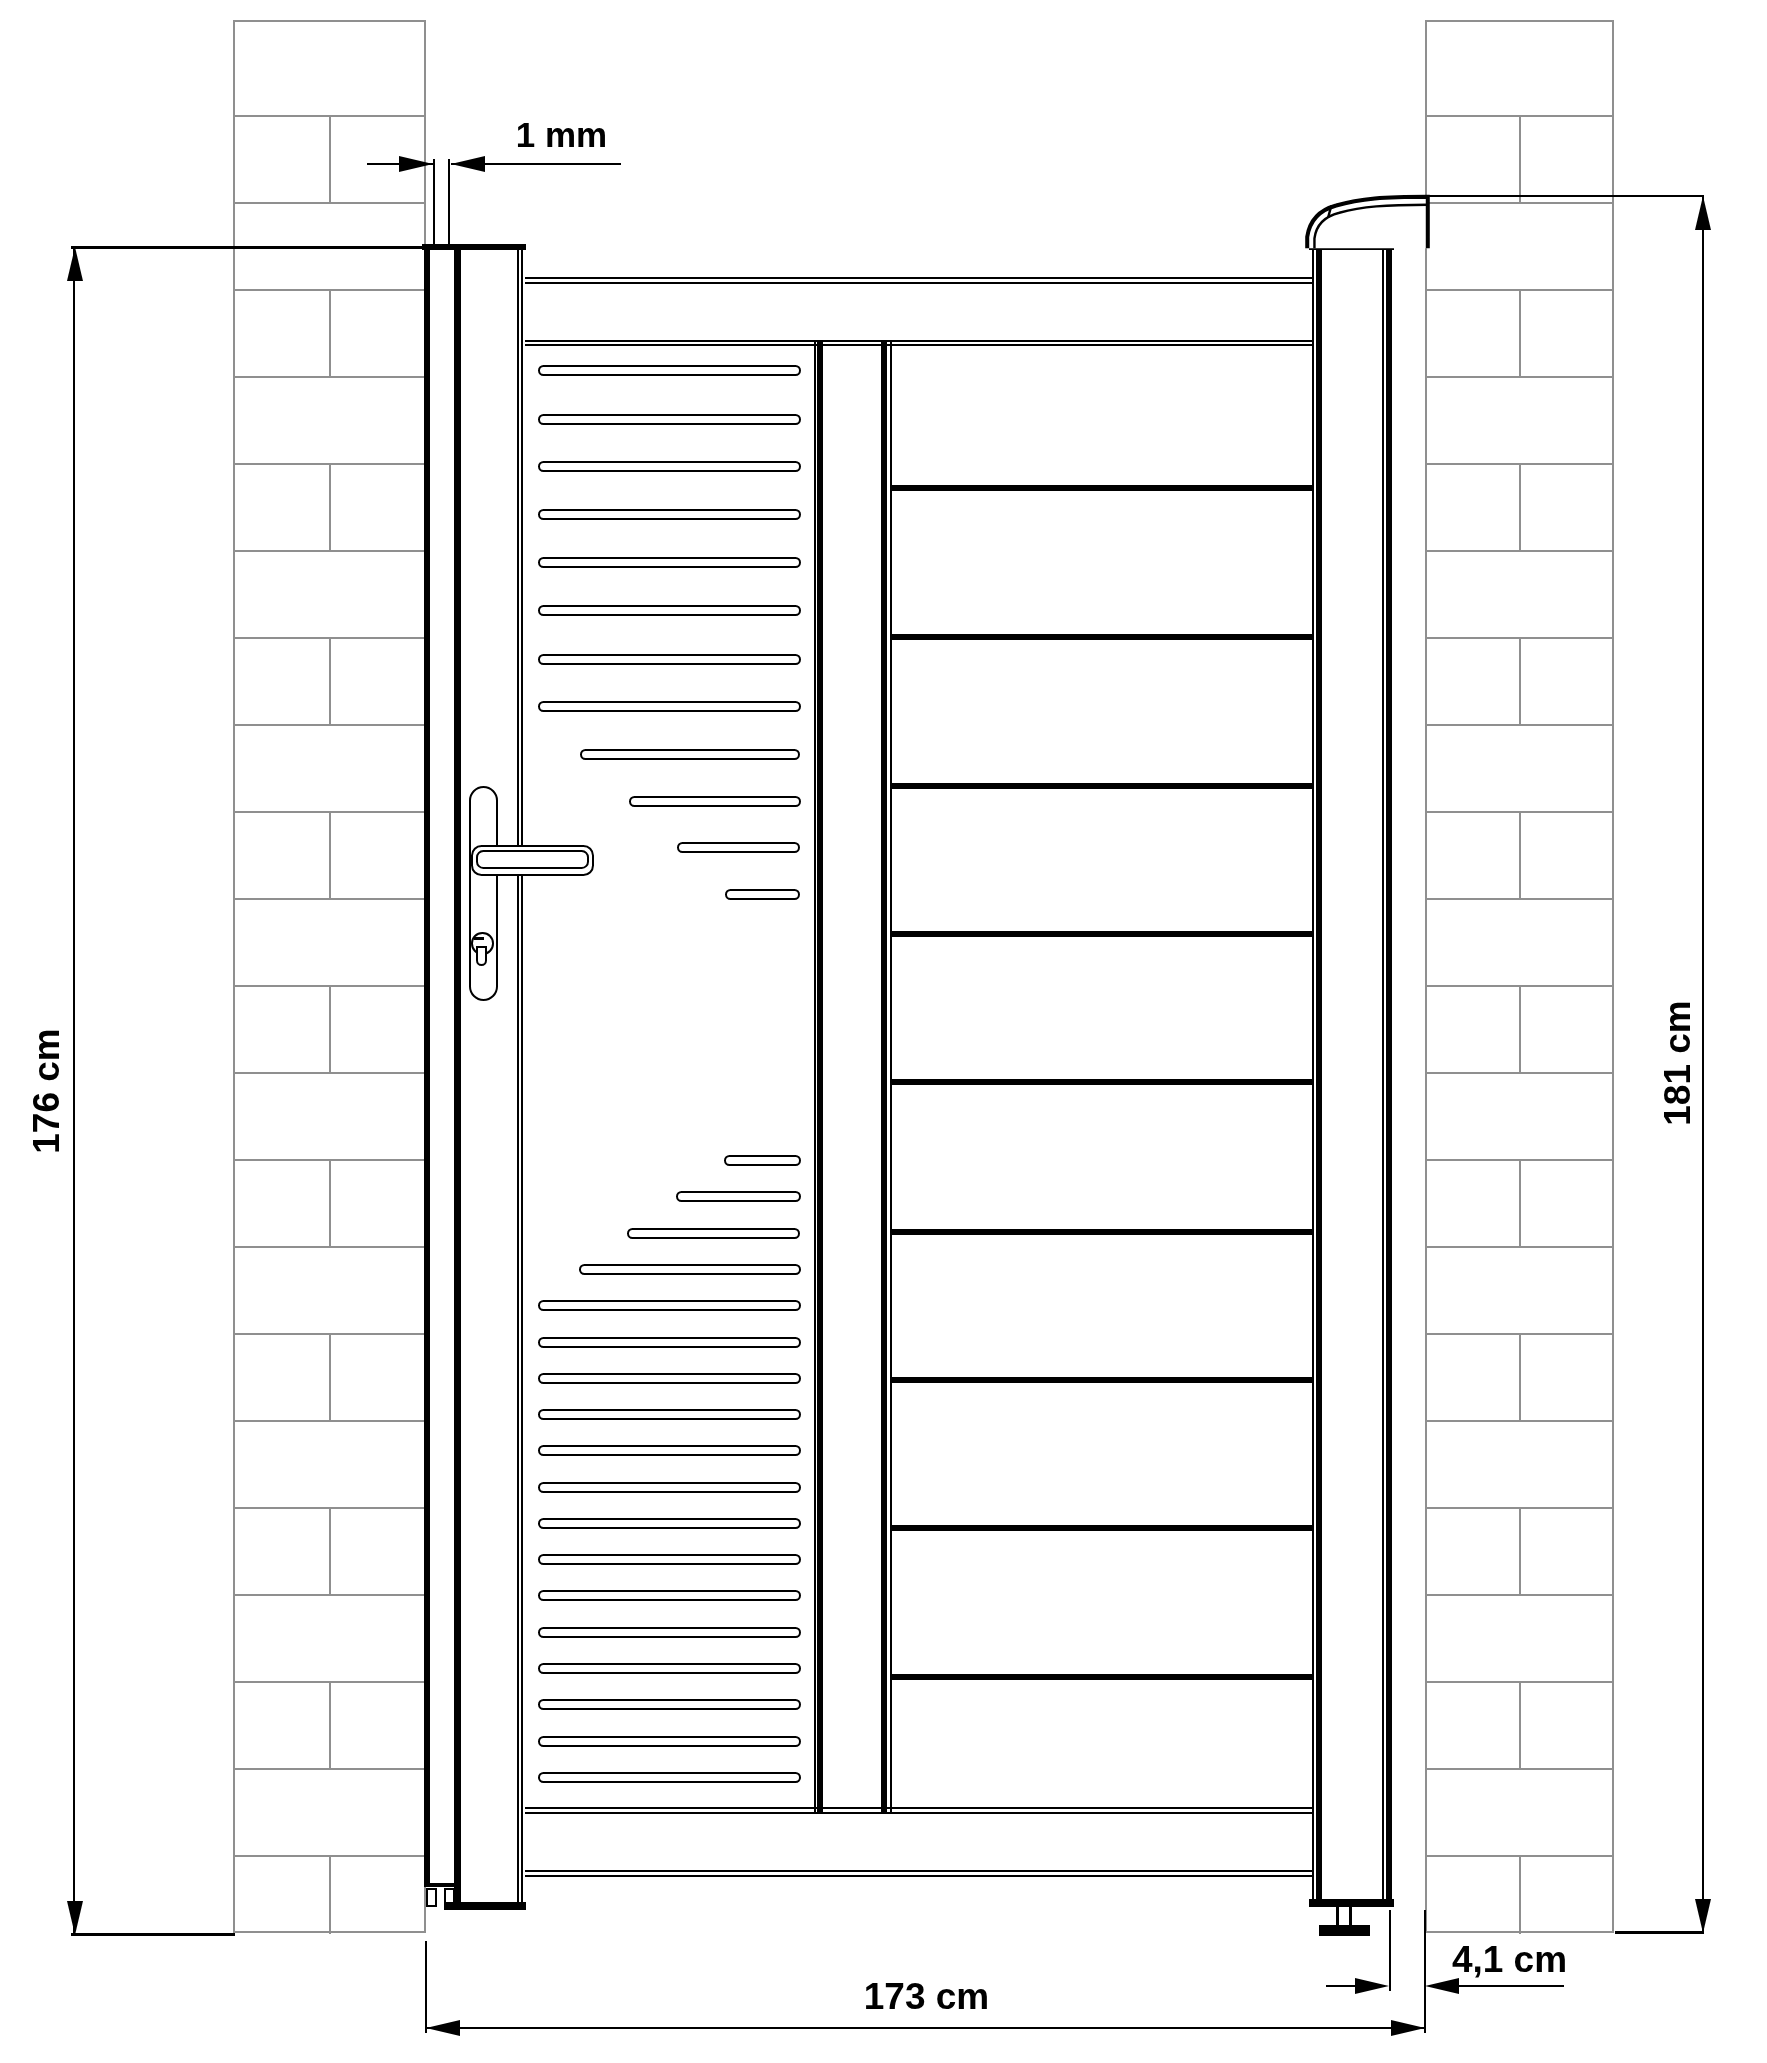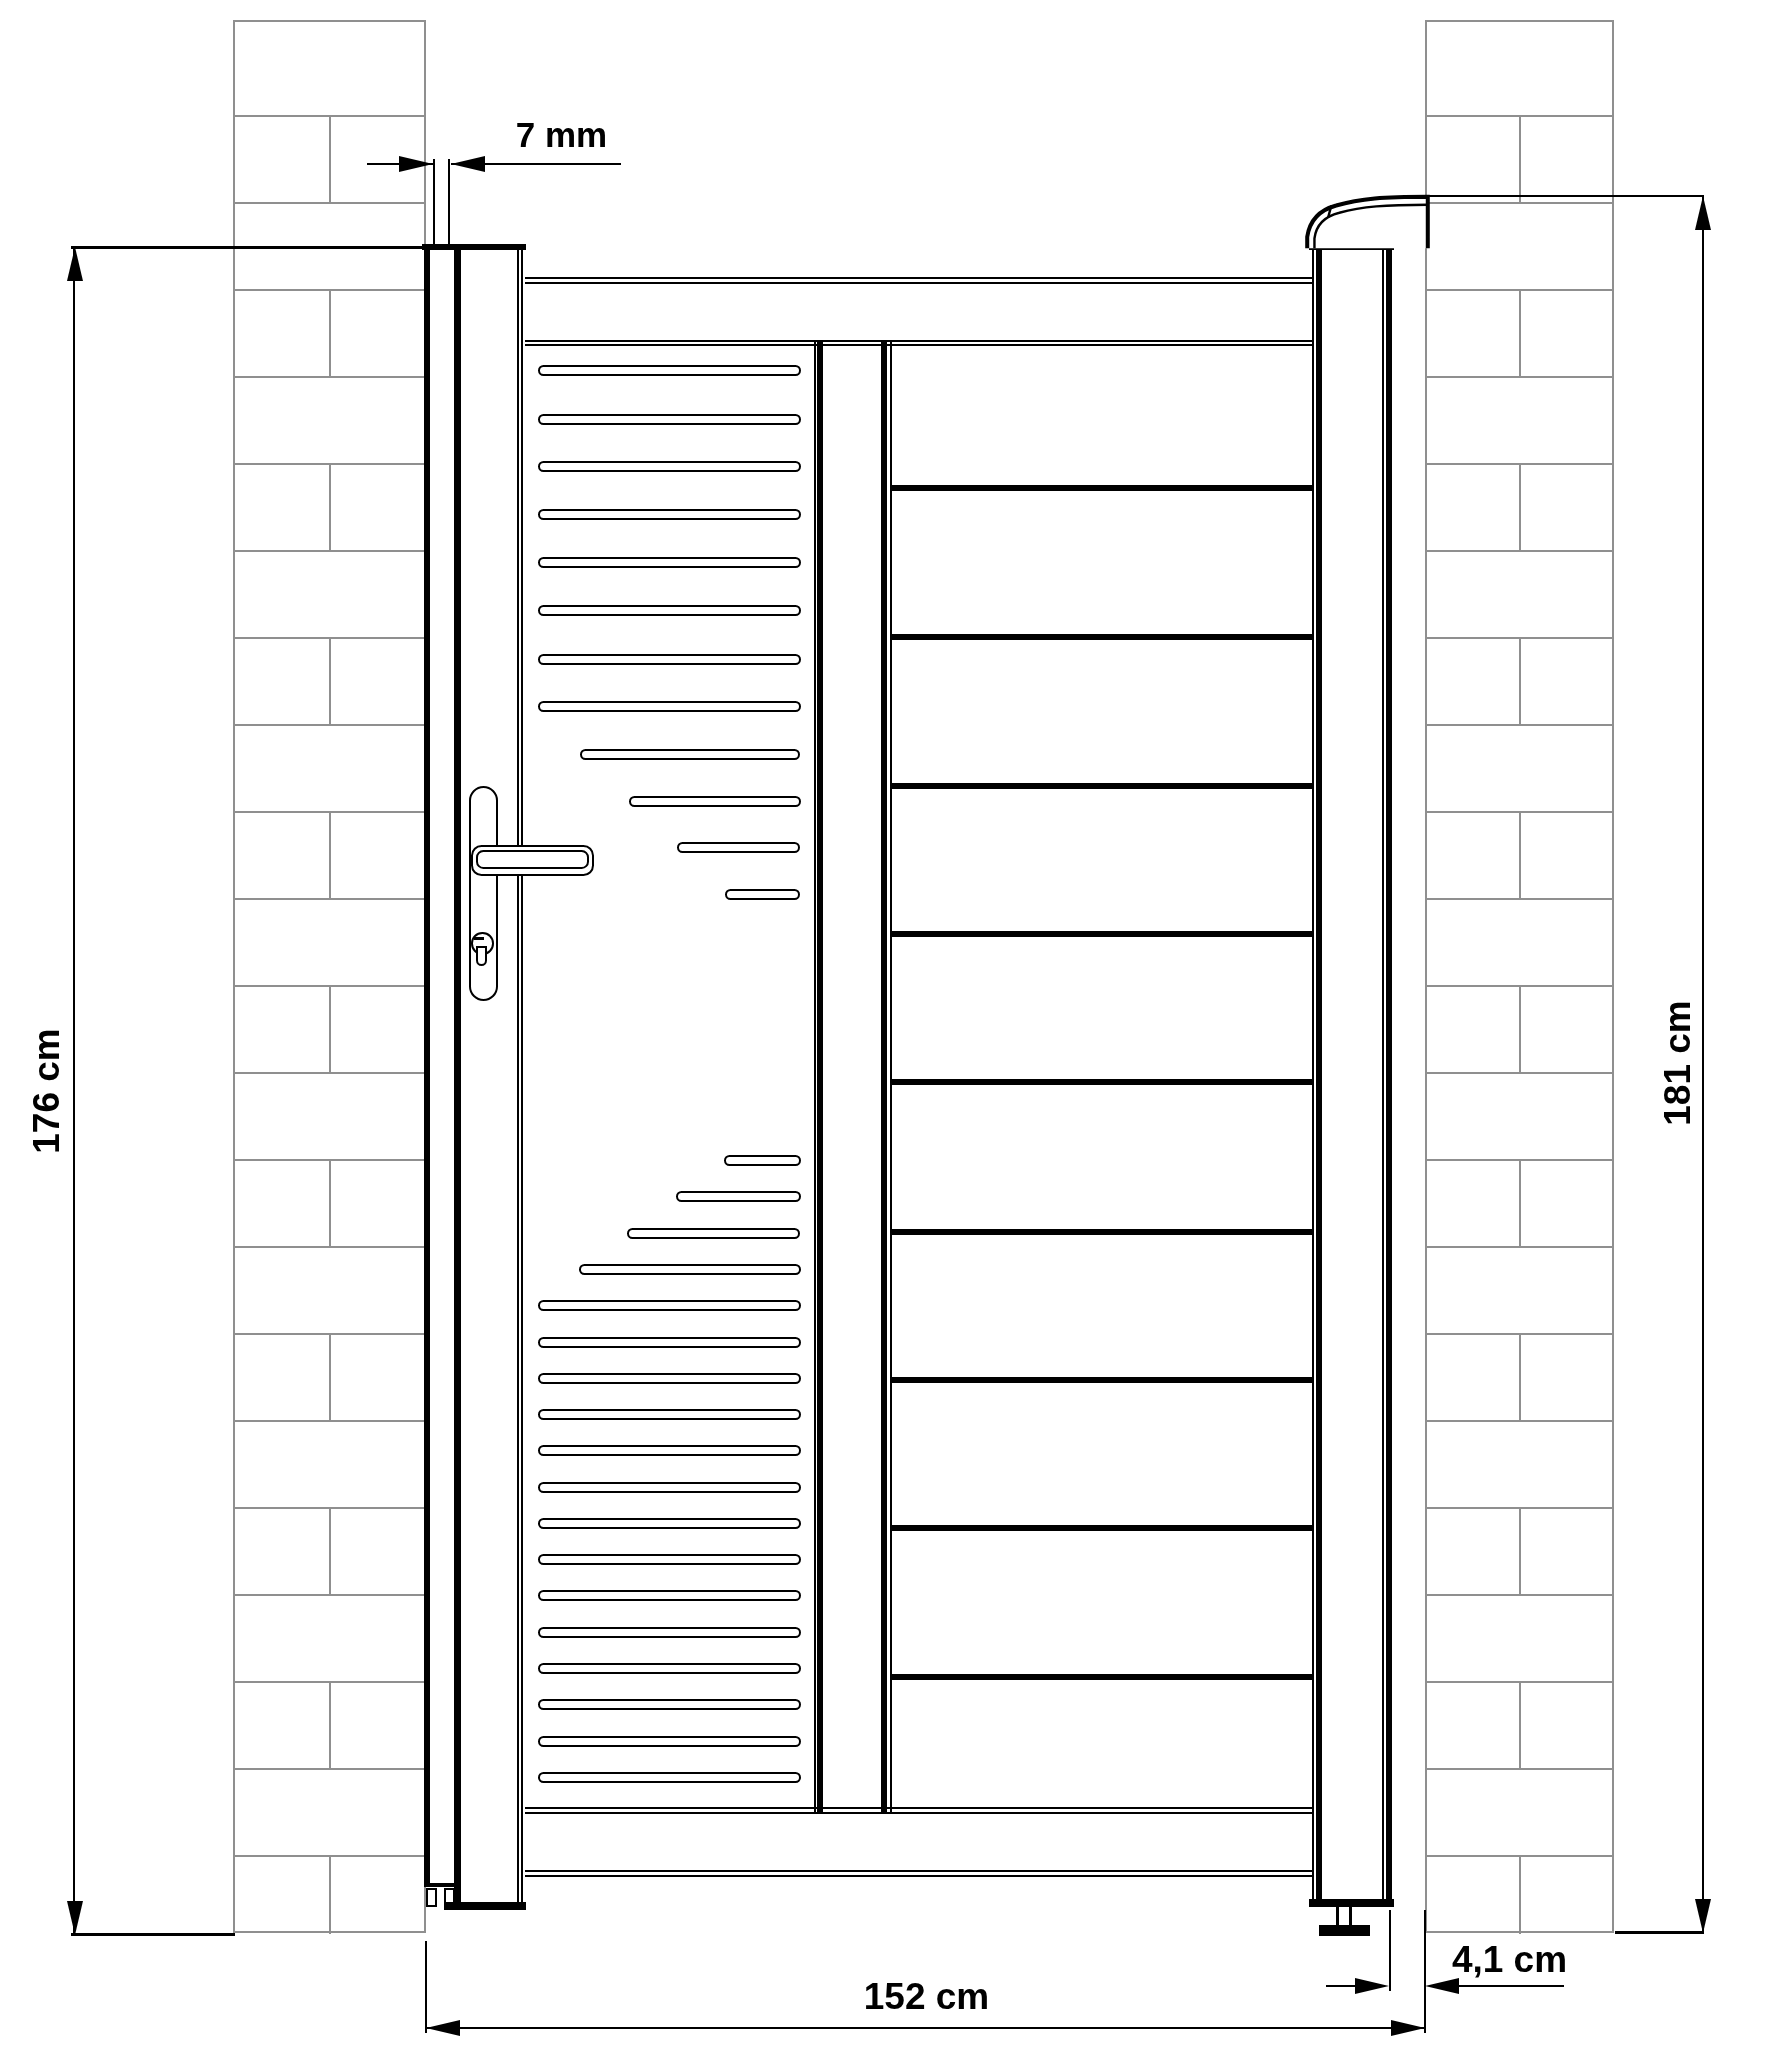--- a/index.html
+++ b/index.html
@@ -227,42 +227,42 @@
   <svg class="abs" style="left:1304px;top:190px;" width="127" height="60" viewBox="0 0 158 74">
     <path d="M 4,72 L 4,58 C 7,38 18,25 40,19 C 70,10 100,8 154,8 L 154,72" fill="#ffffff" stroke="#000000" stroke-width="5"></path>
     <path d="M 13,72 L 13,60 C 15,44 24,33 44,28 C 72,20 102,18 154,18" fill="none" stroke="#000000" stroke-width="3"></path>
     <path d="M 34,19 L 30,34" fill="none" stroke="#000000" stroke-width="3"></path>
   </svg>
 
   <div class="ln" style="left:367px;top:163px;width:66px;height:2.4px;"></div>
   <div class="arr right" style="left:399px;top:156px;"></div>
   <div class="arr left" style="left:451px;top:156px;"></div>
   <div class="ln" style="left:451px;top:163px;width:170px;height:2.4px;"></div>
-  <div class="dim-label small" style="left:501px;top:113px;width:121px;">7 mm</div>
+  <div class="dim-label small" style="left:501px;top:113px;width:121px;">1 mm</div>
 
   <div class="ln" style="left:71px;top:246px;width:356px;height:2.8px;"></div>
   <div class="ln" style="left:71px;top:1933px;width:164px;height:3.2px;"></div>
   <div class="ln" style="left:73px;top:247px;width:2.4px;height:1687px;"></div>
   <div class="arr up" style="left:67px;top:247px;"></div>
   <div class="arr down" style="left:67px;top:1901px;"></div>
   <div class="dim-label vert" style="left:-42px;top:1069px;">176 cm</div>
 
   <div class="ln" style="left:1427px;top:195px;width:277px;height:2.4px;"></div>
   <div class="ln" style="left:1615px;top:1931px;width:89px;height:2.8px;"></div>
   <div class="ln" style="left:1702px;top:196px;width:2.4px;height:1737px;"></div>
   <div class="arr up" style="left:1695px;top:196px;"></div>
   <div class="arr down" style="left:1695px;top:1899px;"></div>
   <div class="dim-label vert" style="left:1589px;top:1041px;">181 cm</div>
 
   <div class="ln" style="left:425px;top:1941px;width:2.4px;height:92px;"></div>
   <div class="ln" style="left:1424px;top:1910px;width:2.4px;height:123px;"></div>
   <div class="ln" style="left:426px;top:2027px;width:1000px;height:2.4px;"></div>
   <div class="arr left" style="left:426px;top:2020px;"></div>
   <div class="arr right" style="left:1391px;top:2020px;"></div>
-  <div class="dim-label" style="left:834px;top:1975px;width:185px;">152 cm</div>
+  <div class="dim-label" style="left:834px;top:1975px;width:185px;">173 cm</div>
 
   <div class="ln" style="left:1389px;top:1910px;width:2.4px;height:81px;"></div>
   <div class="ln" style="left:1326px;top:1985px;width:31px;height:2.4px;"></div>
   <div class="arr right" style="left:1355px;top:1978px;"></div>
   <div class="arr left" style="left:1425px;top:1978px;"></div>
   <div class="ln" style="left:1459px;top:1985px;width:105px;height:2.4px;"></div>
   <div class="dim-label" style="left:1431px;top:1938px;width:157px;">4,1 cm</div>
 
 </div>
 

